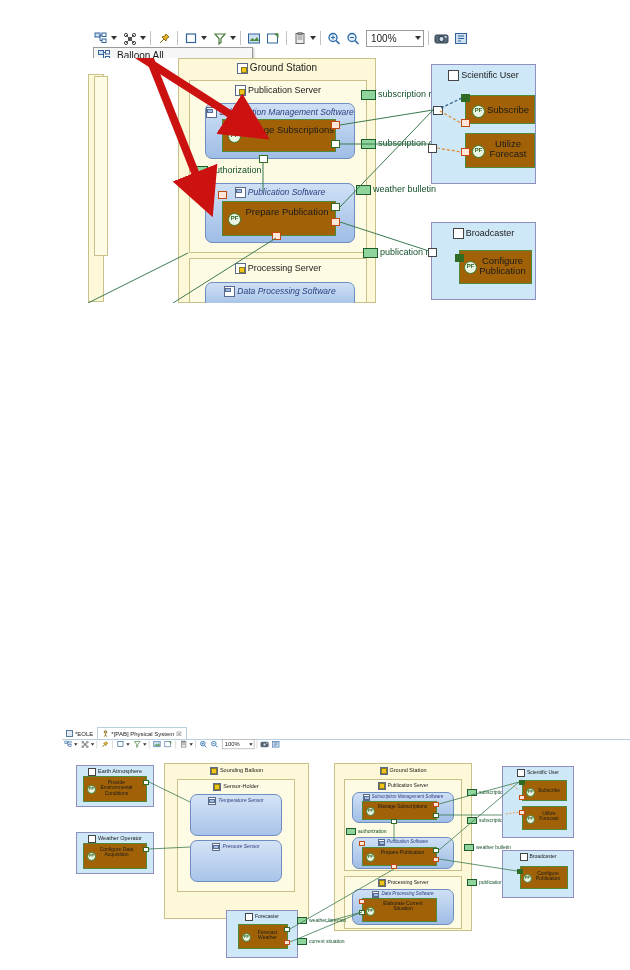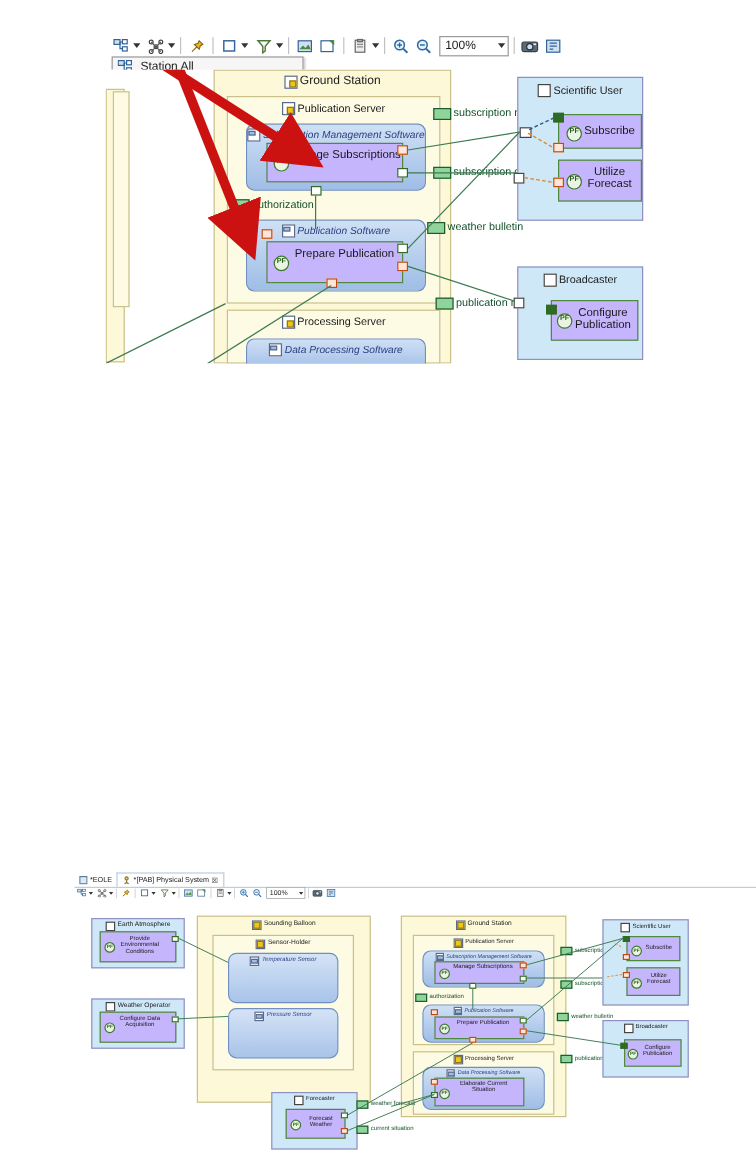--- a/index.html
+++ b/index.html
@@ -9,21 +9,21 @@
     font-size:11px;color:#1a1a1a;position:relative;overflow:hidden;
   }
   .abs{position:absolute;}
   
   .cmp{position:absolute;box-sizing:border-box;}
   .yellow{background:#fcf8d8;border:1px solid #c9c08a;}
   .yellow2{background:#fdfbe3;border:1px solid #c9c08a;}
   .actor{background:#cfe8f7;border:1px solid #8f8fc0;}
   .bluecomp{background:linear-gradient(#cfe0f5,#9fbde6);border:1px solid #6f8fc0;border-radius:7px;}
   .bluecomp2{background:linear-gradient(#d5e3f6,#a8c4e9);border:1px solid #6f8fc0;border-radius:7px;}
-  .green{background:#c4b5fd;border:1px solid #4f8a3c;}
+  .green{background:#a16207;border:1px solid #4f8a3c;}
   .lbl{position:absolute;text-align:center;left:0;right:0;line-height:1.05;}
   .ttl{display:flex;align-items:center;justify-content:center;gap:2px;white-space:nowrap;}
   .it{font-style:italic;color:#2b3e80;}
   .ic{display:inline-block;width:9px;height:9px;vertical-align:middle;}
   
   .i-pkg{background:#fff;border:1px solid #5a6a8a;position:relative;}
   .i-pkg:after{content:"";position:absolute;right:0px;bottom:0px;width:4px;height:4px;background:#f0c419;border:1px solid #8a7a20;}
   .i-cmp{background:#fff;border:1px solid #5a6a8a;position:relative;}
   .i-cmp:after{content:"";position:absolute;left:0px;top:1px;width:4px;height:2px;background:#9fbde6;border:1px solid #5a6a8a;}
   .i-actor{background:#fff;border:1px solid #444;position:relative;}
@@ -160,21 +160,21 @@
 <div class="menu" style="left:93px;top:47px;width:158px;">
   <div class="mi">
     <span class="gl">
       <svg width="13" height="12" viewBox="0 0 13 12">
           <rect x="0.5" y="0.5" width="5" height="4" fill="#cfe0f0" stroke="#31639c"></rect>
           <rect x="7.5" y="0.5" width="4" height="3.5" fill="#fff" stroke="#31639c"></rect>
           <rect x="7.5" y="6.5" width="4" height="3.5" fill="#fff" stroke="#31639c"></rect>
           <path d="M5.5 2.5h2M5.5 2.5v5.7h2" stroke="#31639c" fill="none"></path>
         </svg>
     </span>
-    <span>Station All</span>
+    <span>Balloon All</span>
   </div>
   <div class="mi sel">
     <span class="gl">
       <svg width="13" height="12" viewBox="0 0 13 12">
           <rect x="0.5" y="0.5" width="5" height="4" fill="#9fd08a" stroke="#3a7a2a"></rect>
           <rect x="7.5" y="0.5" width="4" height="3.5" fill="#9fd08a" stroke="#3a7a2a"></rect>
           <rect x="7.5" y="6.5" width="4" height="3.5" fill="#9fd08a" stroke="#3a7a2a"></rect>
           <path d="M5.5 2.5h2M5.5 2.5v5.7h2" stroke="#3a7a2a" fill="none"></path>
         </svg>
     </span>

